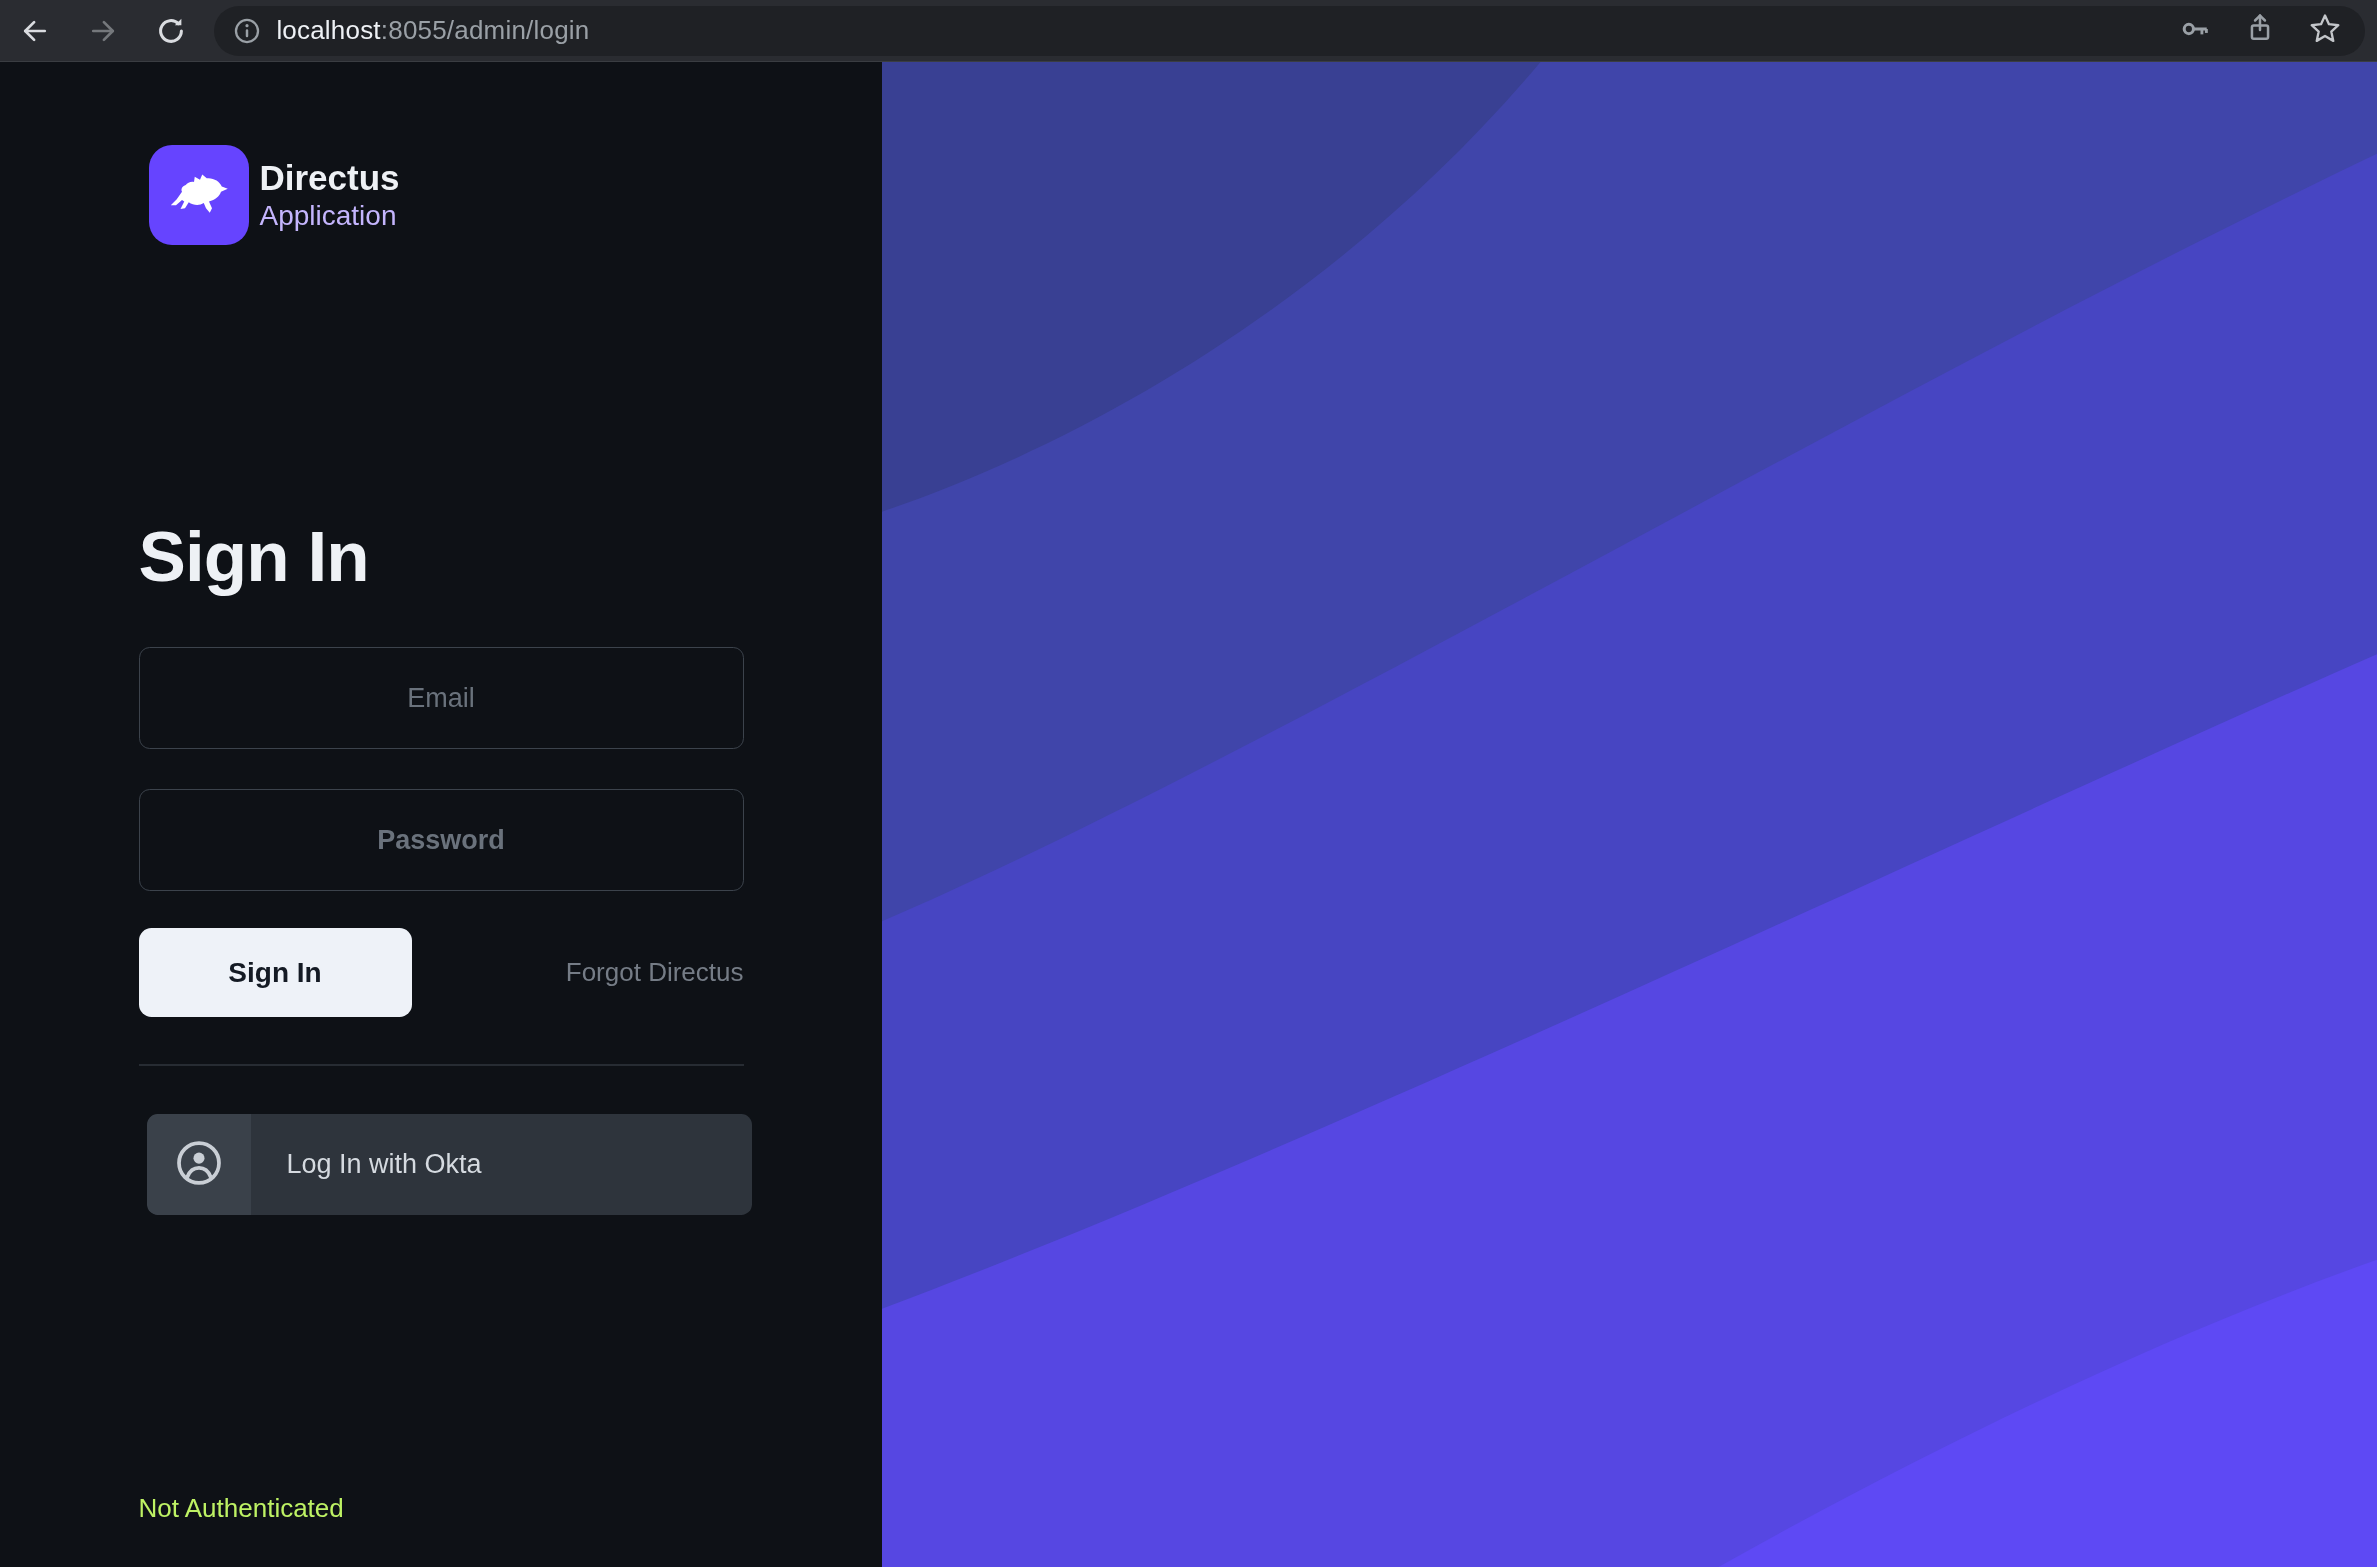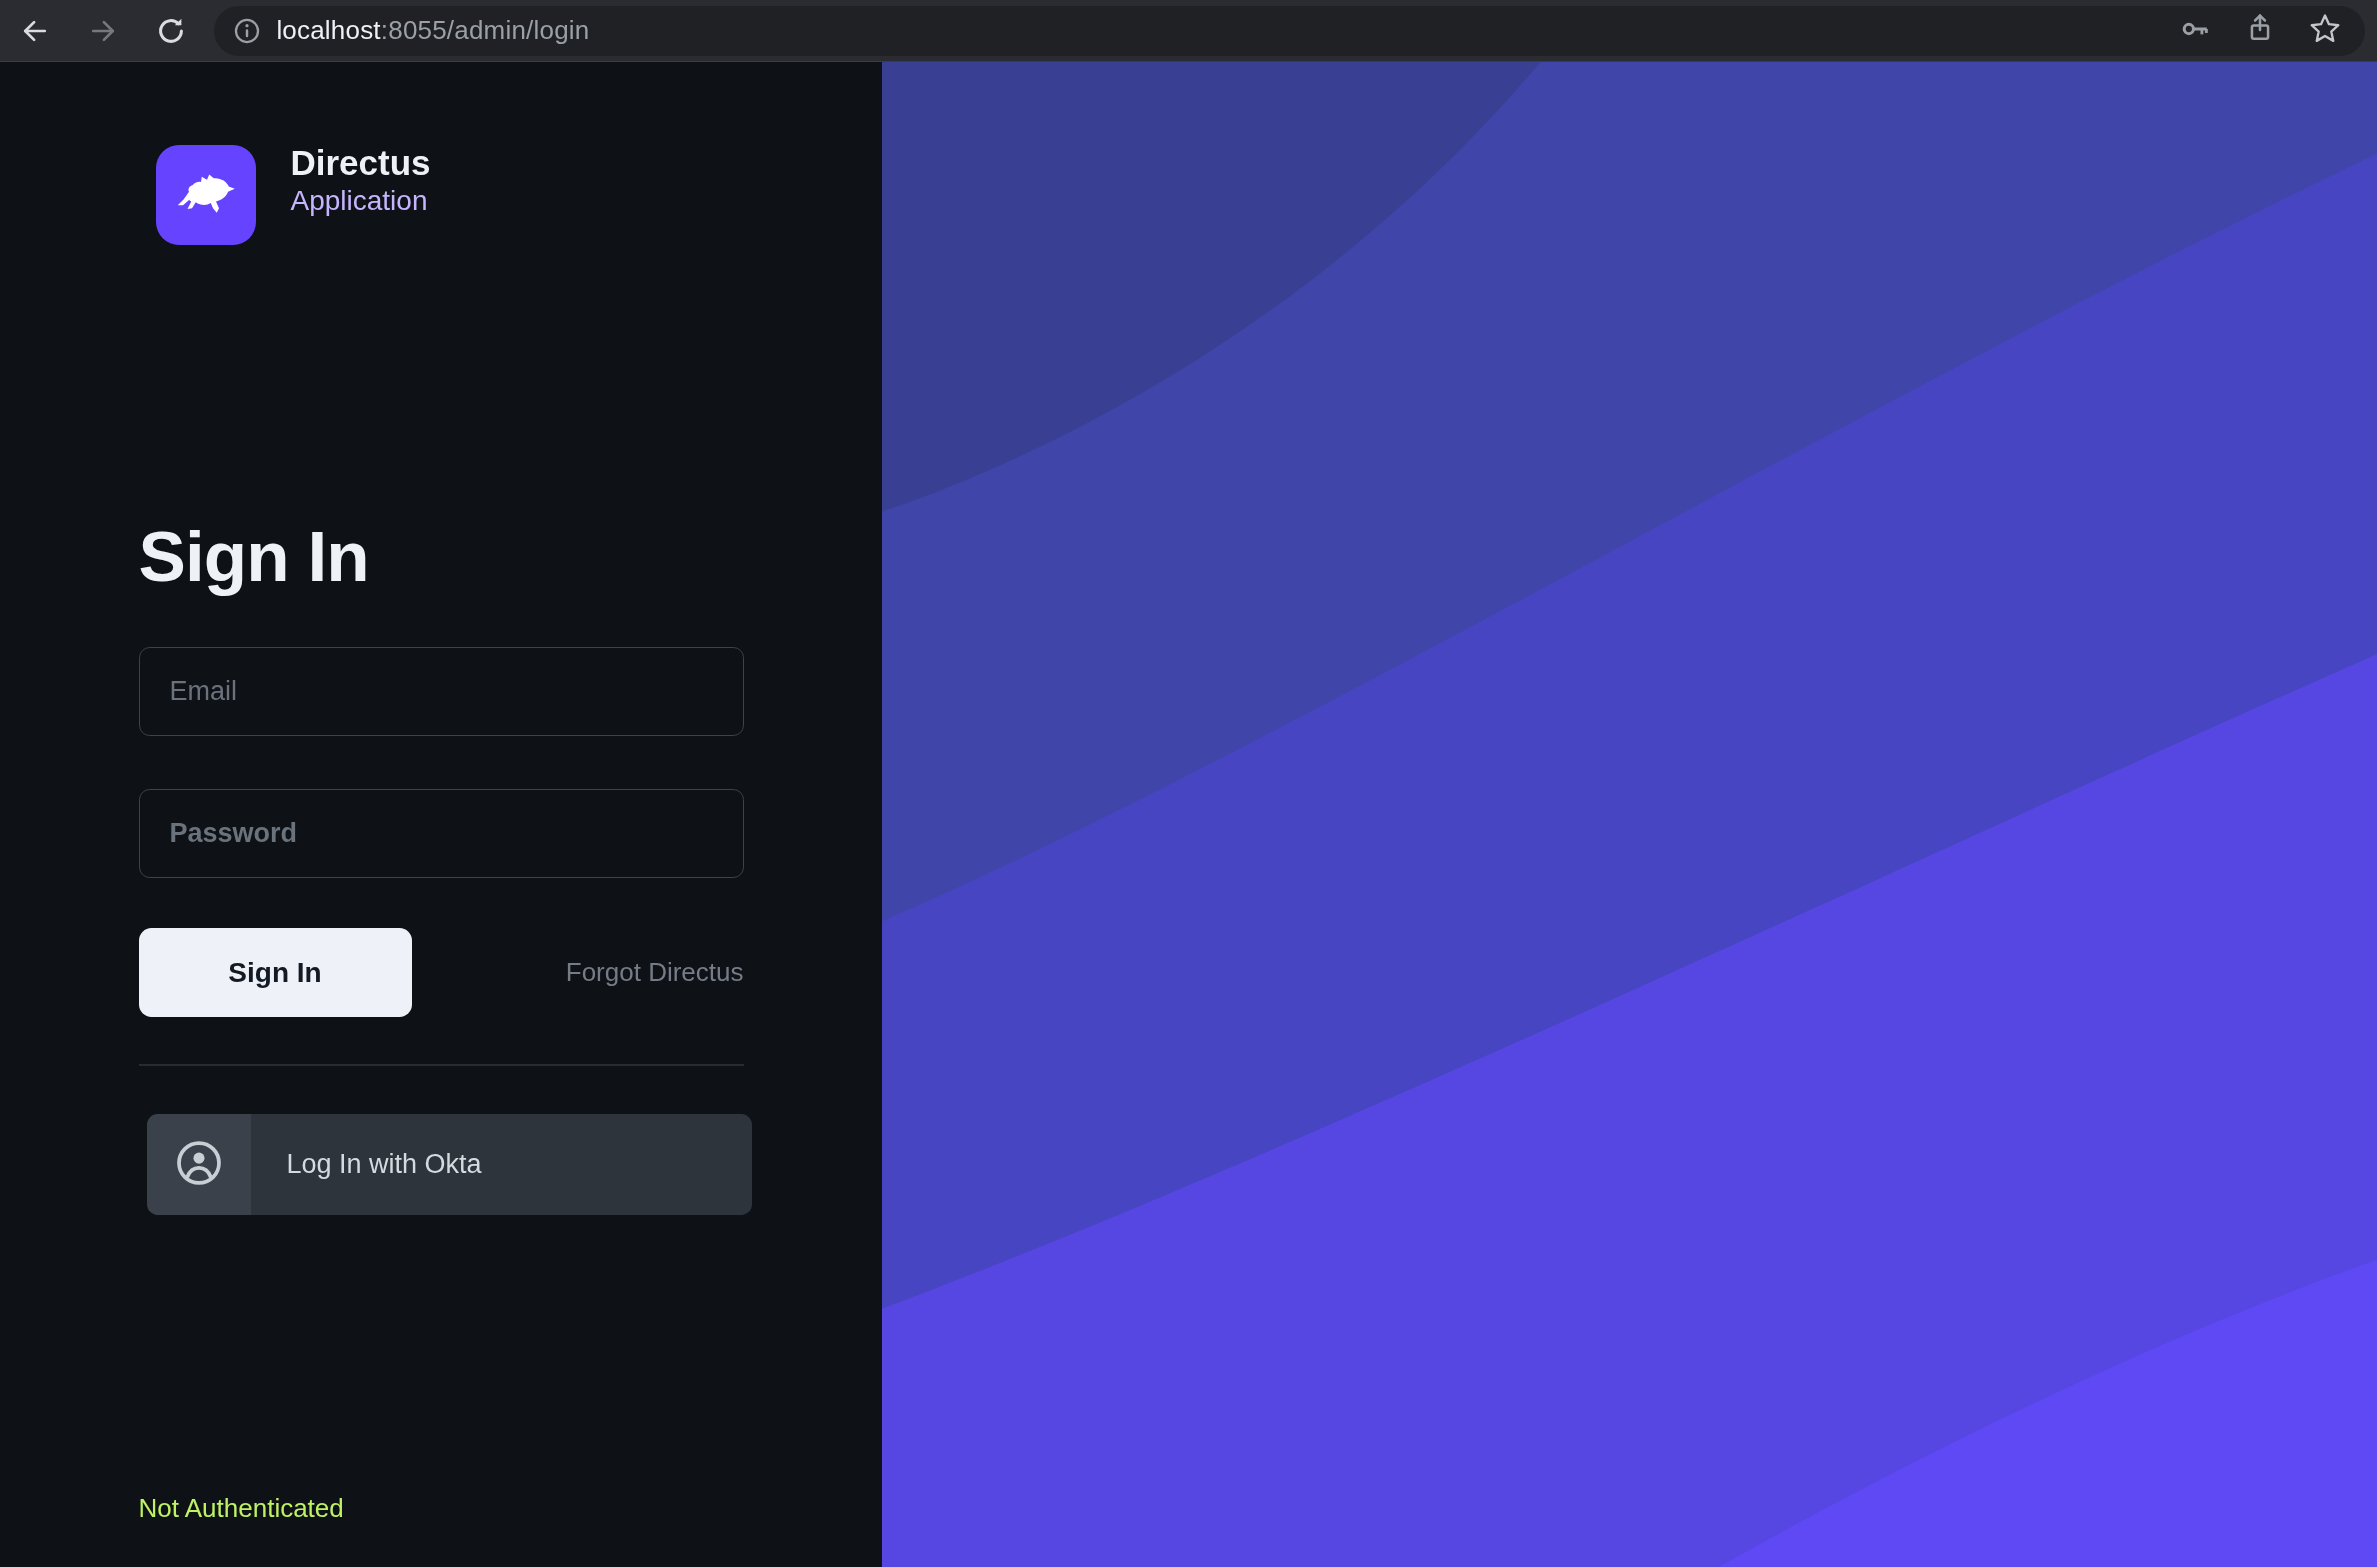--- a/index.html
+++ b/index.html
@@ -43,41 +43,41 @@
   .site-info{display:flex;align-items:center;margin-right:14.2px;}
   .url-text{font-size:26px;letter-spacing:0.2px;white-space:nowrap;}
   .url-text .host{color:var(--text-bright);font-weight:500;}
   .url-text .path{color:var(--text-dim);text-align:center;}
   .pill-right{margin-left:auto;display:flex;align-items:center;gap:30px;}
   
   .main{display:flex;height:1505px;}
   .left-panel{width:882px;height:100%;background:var(--panel-bg);flex:none;}
   .panel-inner{width:605px;height:100%;margin:0 auto;position:relative;}
   
-  .brand-row{position:absolute;top:83px;left:17px;display:flex;align-items:flex-start;gap:35px;}
+  .brand-row{position:absolute;top:83px;left:10px;display:flex;align-items:center;gap:11px;}
   .logo-tile{
     width:100px;height:100px;border-radius:23px;
     background:var(--accent);
     display:flex;align-items:center;justify-content:center;
   }
   .brand-text{display:flex;flex-direction:column;gap:7.1px;}
   .brand-title{font-size:35px;font-weight:700;color:var(--text-bright);line-height:1;}
   .brand-subtitle{font-size:28px;color:#c4b5fd;line-height:1;}
   
   .signin-heading{
     position:absolute;top:459px;left:0;
     font-size:71px;font-weight:800;color:var(--text-bright);
     letter-spacing:-0.9px;line-height:1;
   }
   
   .field{
-    position:absolute;left:0;width:605px;height:89px;
+    position:absolute;left:0;width:605px;height:102px;
     background:transparent;border:1.8px solid var(--input-border);border-radius:10.7px;
     color:var(--text-bright);font-size:27px;padding:0 30px;
-    font-family:inherit;outline:none;
+    font-family:inherit;outline:none;text-align:center;
   }
   .field::placeholder{color:#6a727c;opacity:1;}
   .field-email{top:585px;}
   .field-password{top:727px;font-weight:bold;}
   .action-row{position:absolute;top:866px;left:0;width:605px;height:89px;display:flex;align-items:center;}
   .submit-btn{
     width:273px;height:89px;border:none;border-radius:12.5px;
     background:var(--btn-bg);color:var(--btn-text);
     font-size:28px;font-weight:700;font-family:inherit;cursor:pointer;
   }

